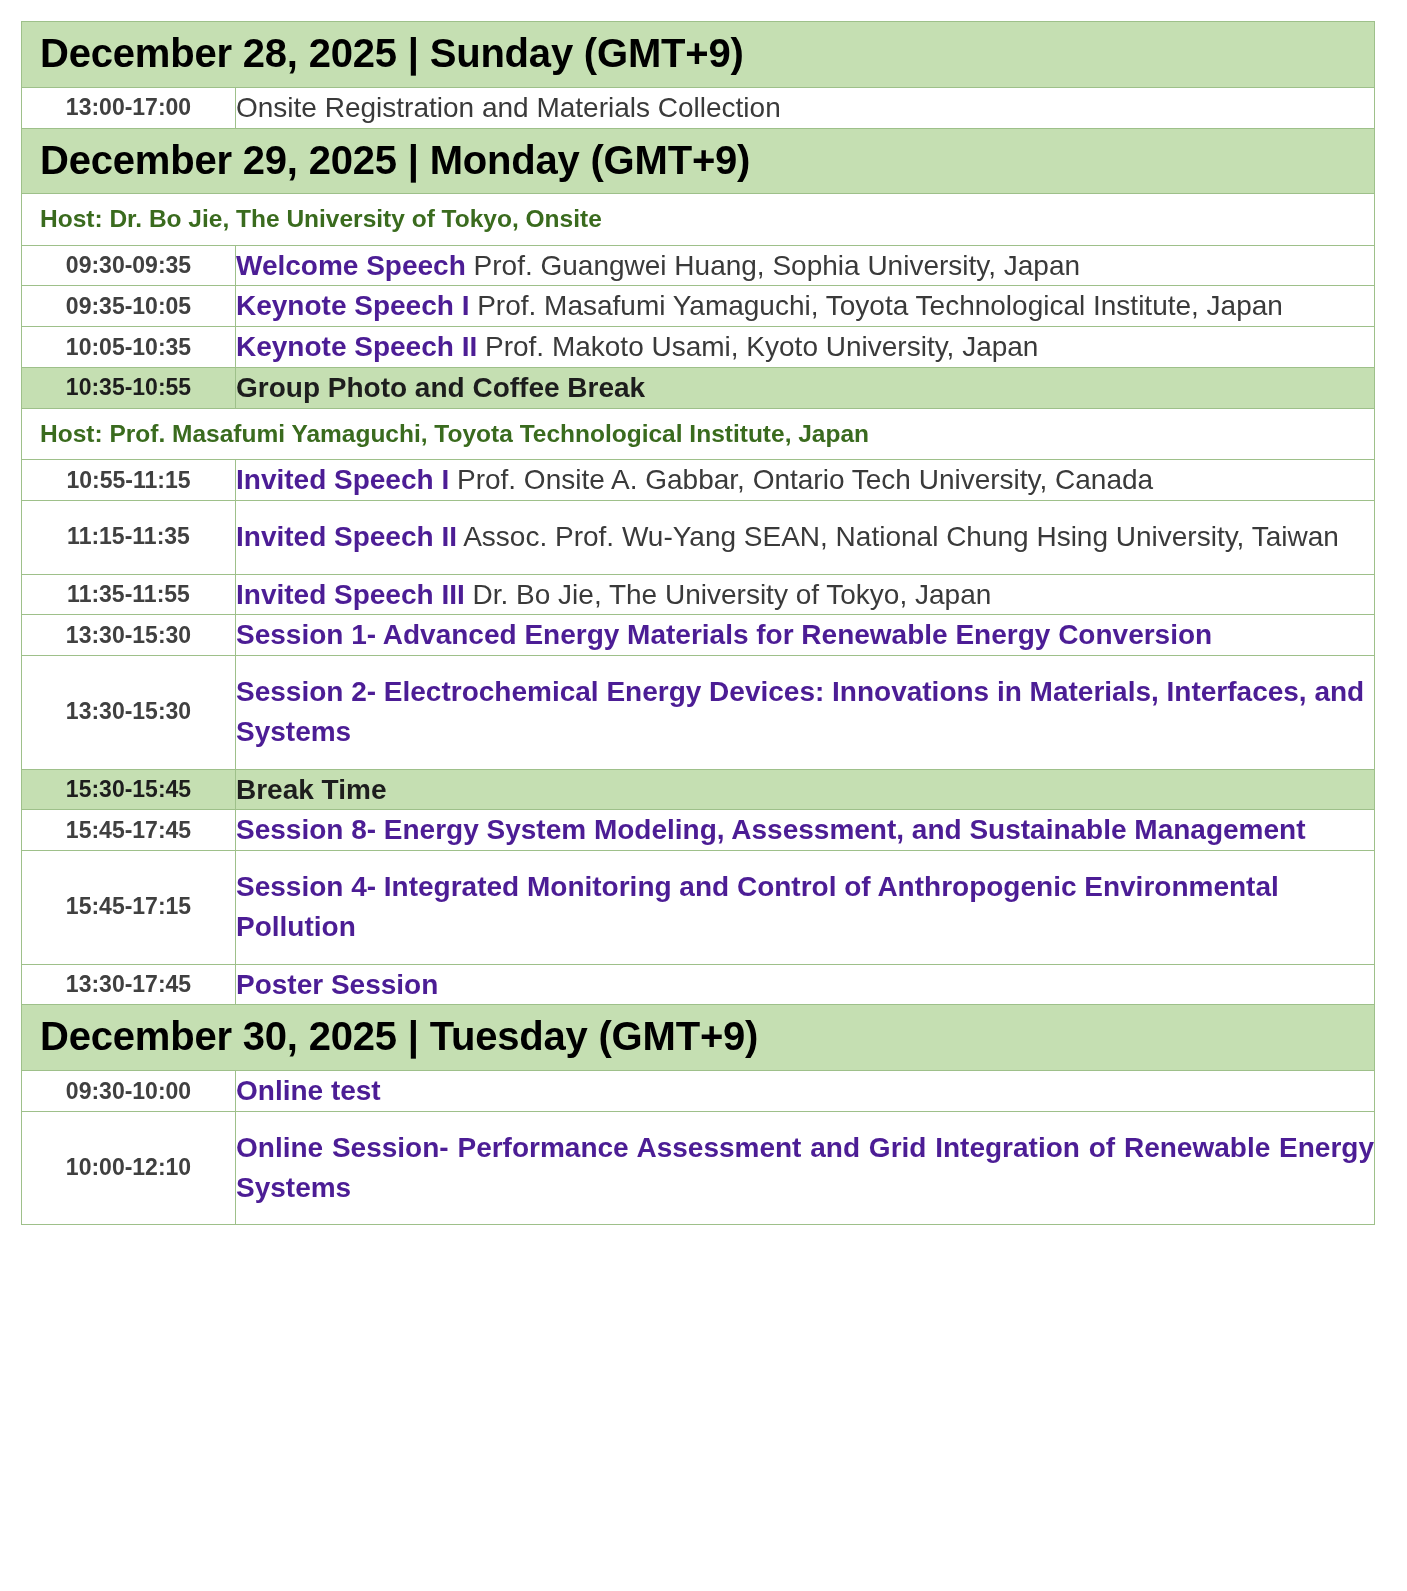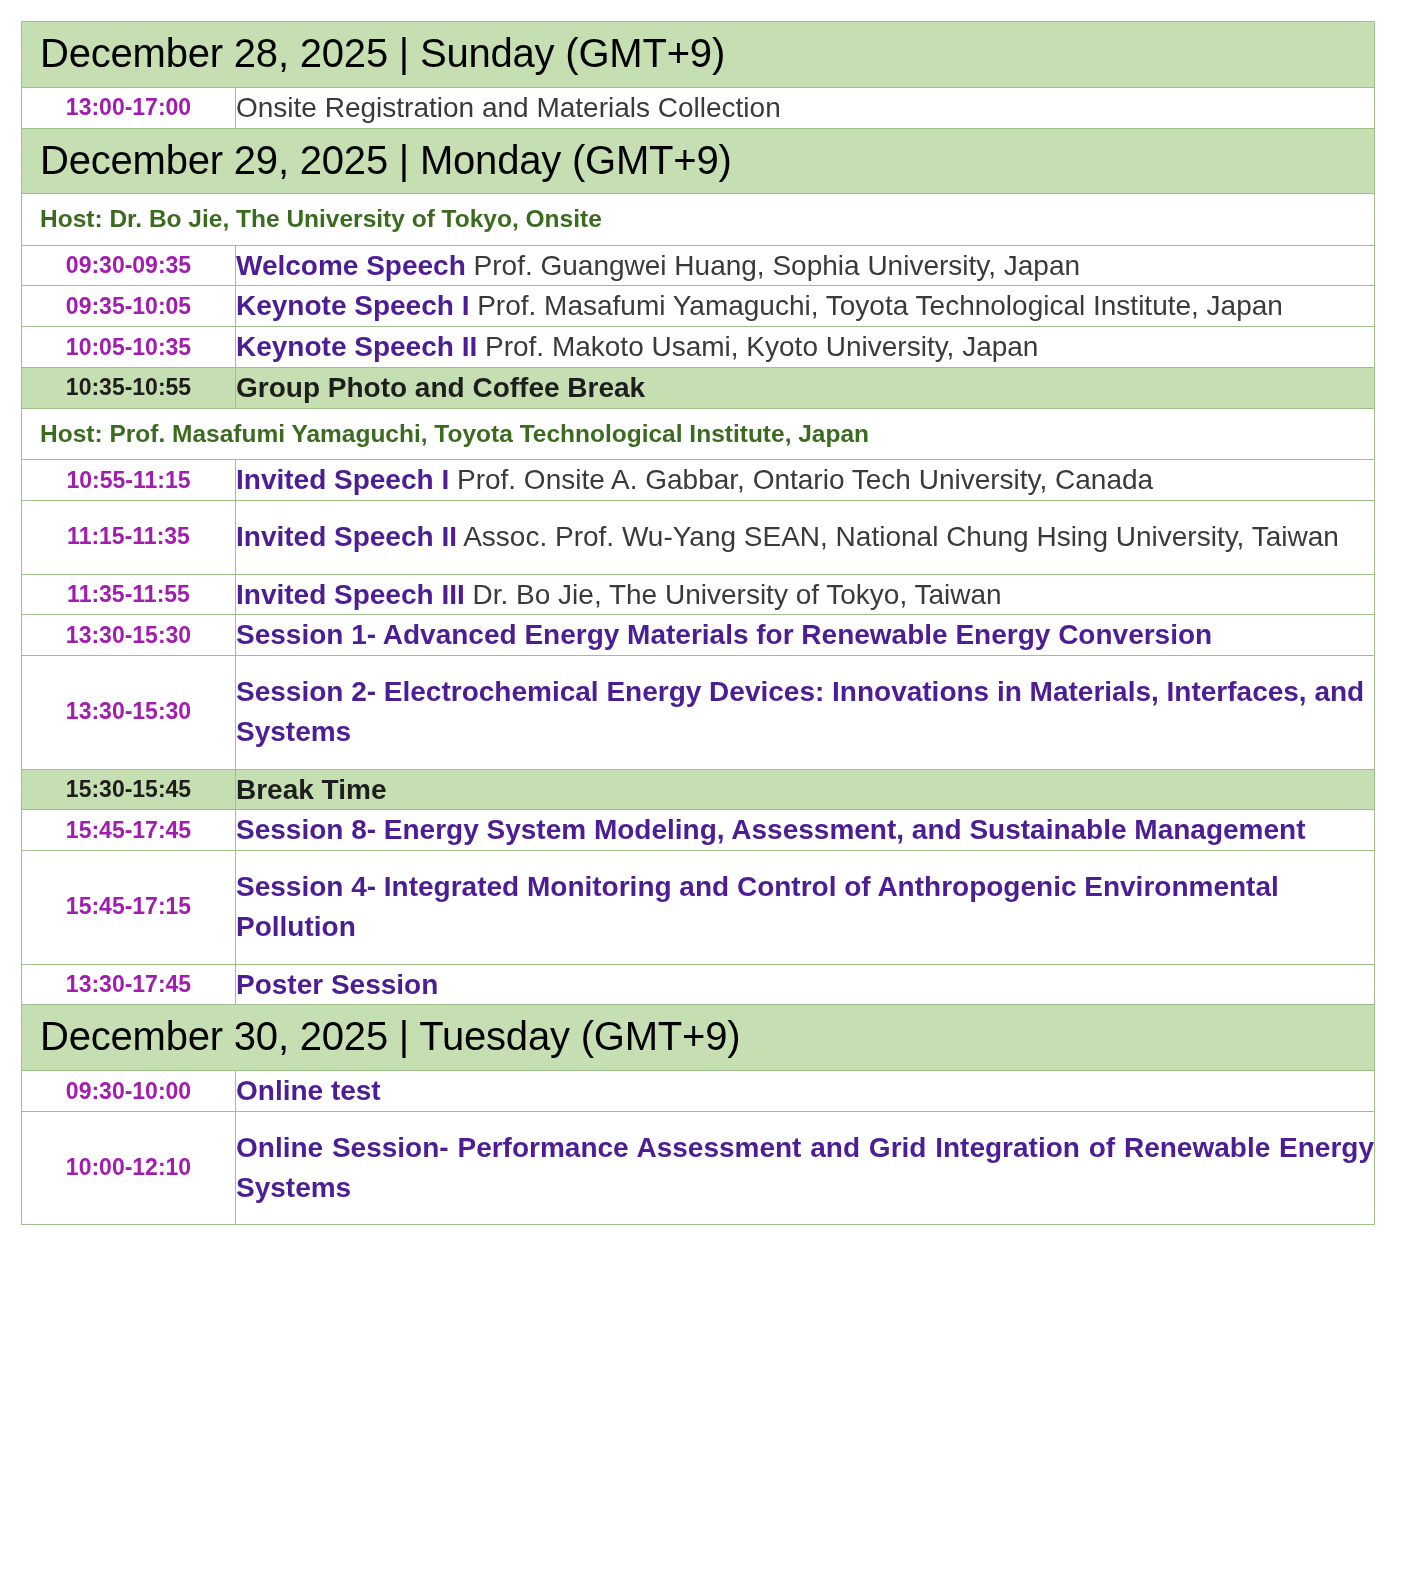--- a/index.html
+++ b/index.html
@@ -31,21 +31,21 @@
     vertical-align: middle;
     padding: 0;
   }
   
   tr.day-row td {
     background: #c5dfb2;
     padding: 9px 18px 11px 18px;
   }
   .day-title {
     font-size: 40px;
-    font-weight: normal;
+    font-weight: bold;
     color: #000000;
     letter-spacing: -0.2px;
     line-height: 1.12;
     white-space: nowrap;
   }
   
   tr.host-row td {
     background: #ffffff;
     padding: 10px 18px 11px 18px;
   }
@@ -56,21 +56,21 @@
     line-height: 1.2;
   }
   
   td.time-cell {
     width: 214px;
     background: #ffffff;
     text-align: center;
     padding: 11px 6px 12px 6px;
     font-size: 23px;
     font-weight: bold;
-    color: #a21caf;
+    color: #404040;
     white-space: nowrap;
   }
   td.desc-cell {
     background: #ffffff;
     padding: 11px 16px 12px 16px;
     font-size: 28px;
     color: #3a3a3a;
     line-height: 1.42;
   }
   td.desc-cell .lead {
@@ -154,21 +154,21 @@
         <tr class="item-row">
           <td class="time-cell">10:55-11:15</td>
           <td class="desc-cell"><span class="lead">Invited Speech I</span><span class="rest"> Prof. Onsite A. Gabbar, Ontario Tech University, Canada</span></td>
         </tr>
         <tr class="item-row tall">
           <td class="time-cell">11:15-11:35</td>
           <td class="desc-cell"><span class="lead">Invited Speech II</span><span class="rest"> Assoc. Prof. Wu-Yang SEAN, National Chung Hsing University, Taiwan</span></td>
         </tr>
         <tr class="item-row">
           <td class="time-cell">11:35-11:55</td>
-          <td class="desc-cell"><span class="lead">Invited Speech III</span><span class="rest"> Dr. Bo Jie, The University of Tokyo, Taiwan</span></td>
+          <td class="desc-cell"><span class="lead">Invited Speech III</span><span class="rest"> Dr. Bo Jie, The University of Tokyo, Japan</span></td>
         </tr>
         <tr class="item-row">
           <td class="time-cell">13:30-15:30</td>
           <td class="desc-cell bold-all"><span class="rest">Session 1- Advanced Energy Materials for Renewable Energy Conversion</span></td>
         </tr>
         <tr class="item-row tall">
           <td class="time-cell">13:30-15:30</td>
           <td class="desc-cell bold-all"><span class="rest">Session 2- Electrochemical Energy Devices: Innovations in Materials, Interfaces, and Systems</span></td>
         </tr>
         <tr class="item-row break-row">

